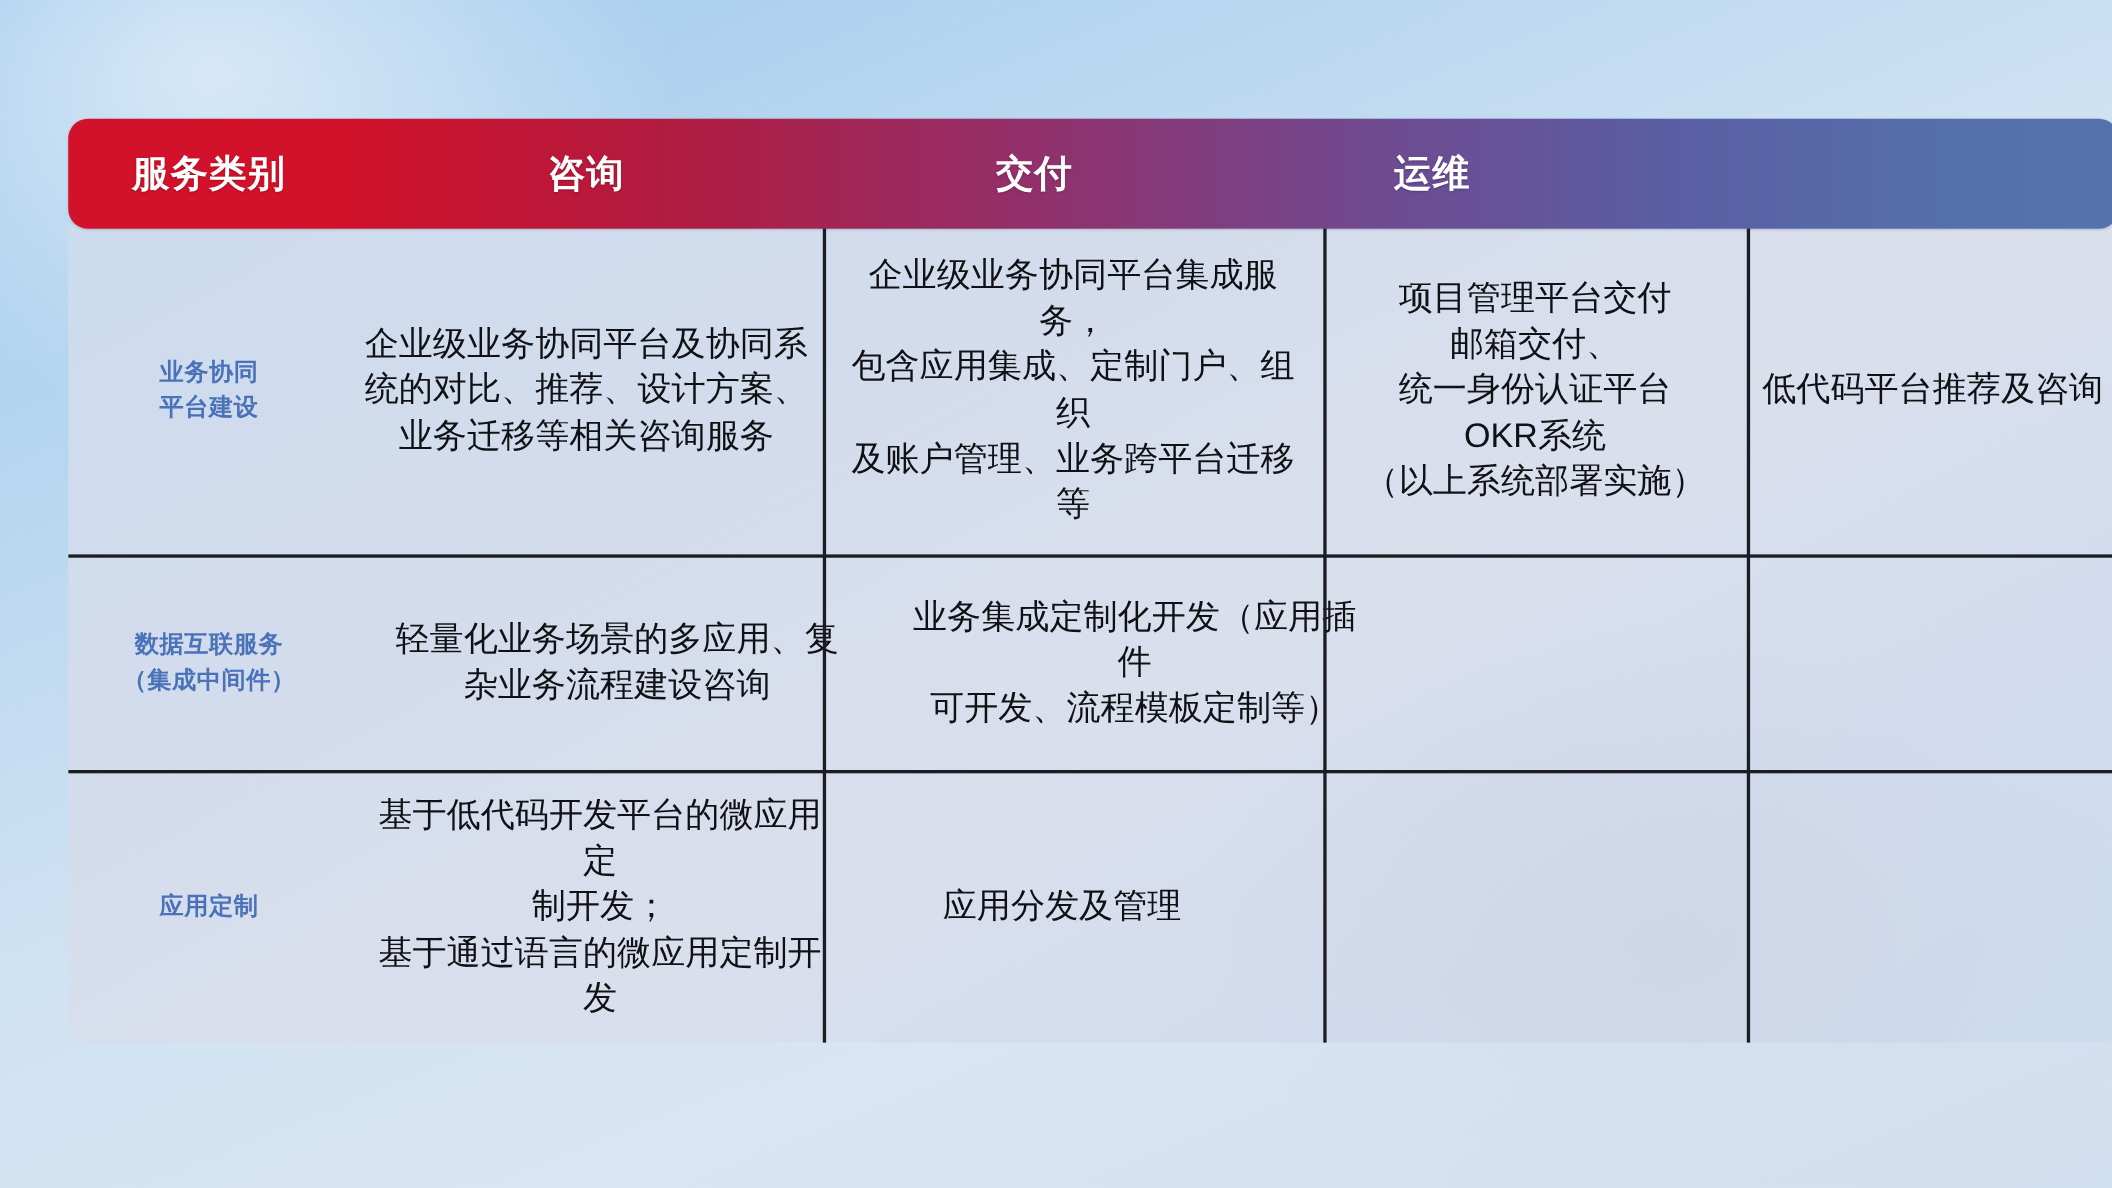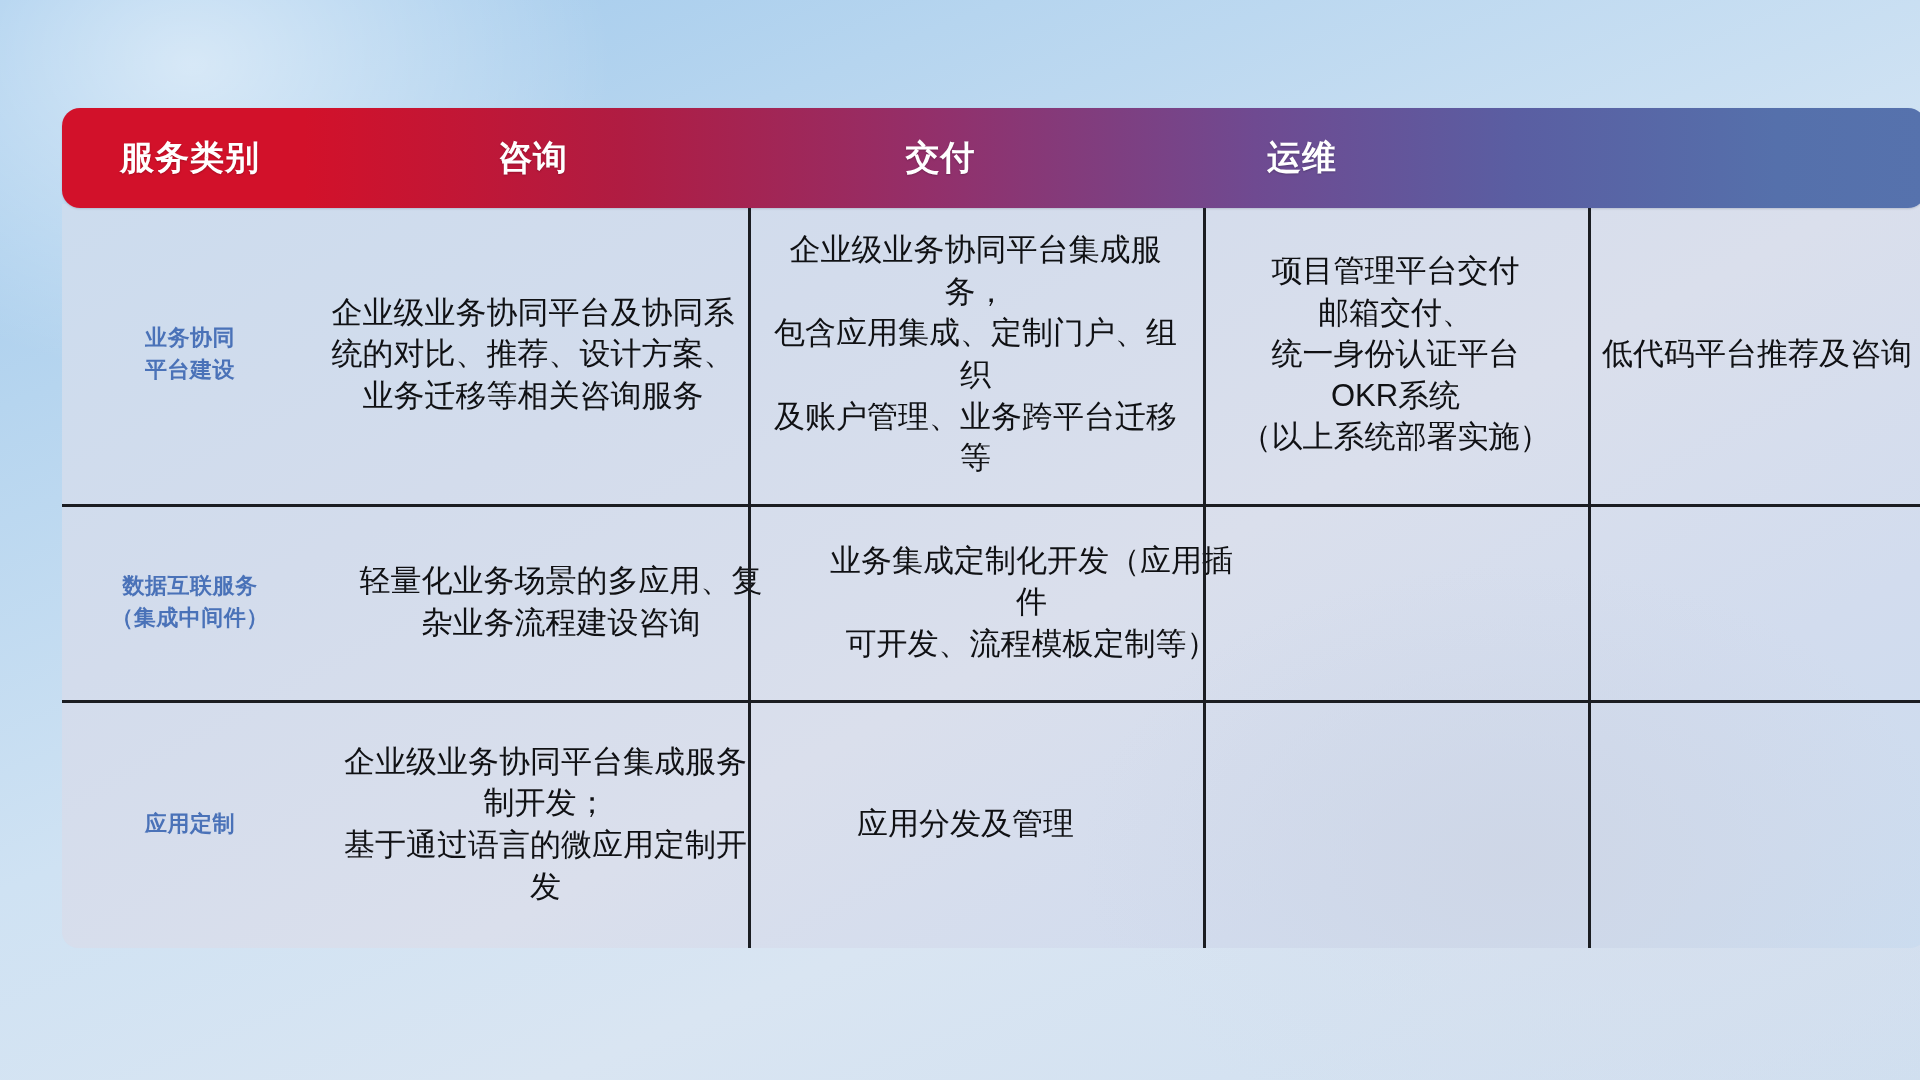--- a/index.html
+++ b/index.html
@@ -182,21 +182,21 @@
         <div class="td c1">轻量化业务场景的多应用、复
 杂业务流程建设咨询</div>
         <div class="td c2">业务集成定制化开发（应用插件
 可开发、流程模板定制等）</div>
         <div class="td c3"></div>
         <div class="td c4"></div>
       </div>
 
       <div class="trow r3">
         <div class="td cat c0">应用定制</div>
-        <div class="td c2">企业级业务协同平台集成服务
+        <div class="td c2">基于低代码开发平台的微应用定
 制开发；
 基于通过语言的微应用定制开发</div>
         <div class="td c3">应用分发及管理</div>
         <div class="td c4"></div>
       </div>
 
     </div>
   </div>
 </div>
 

